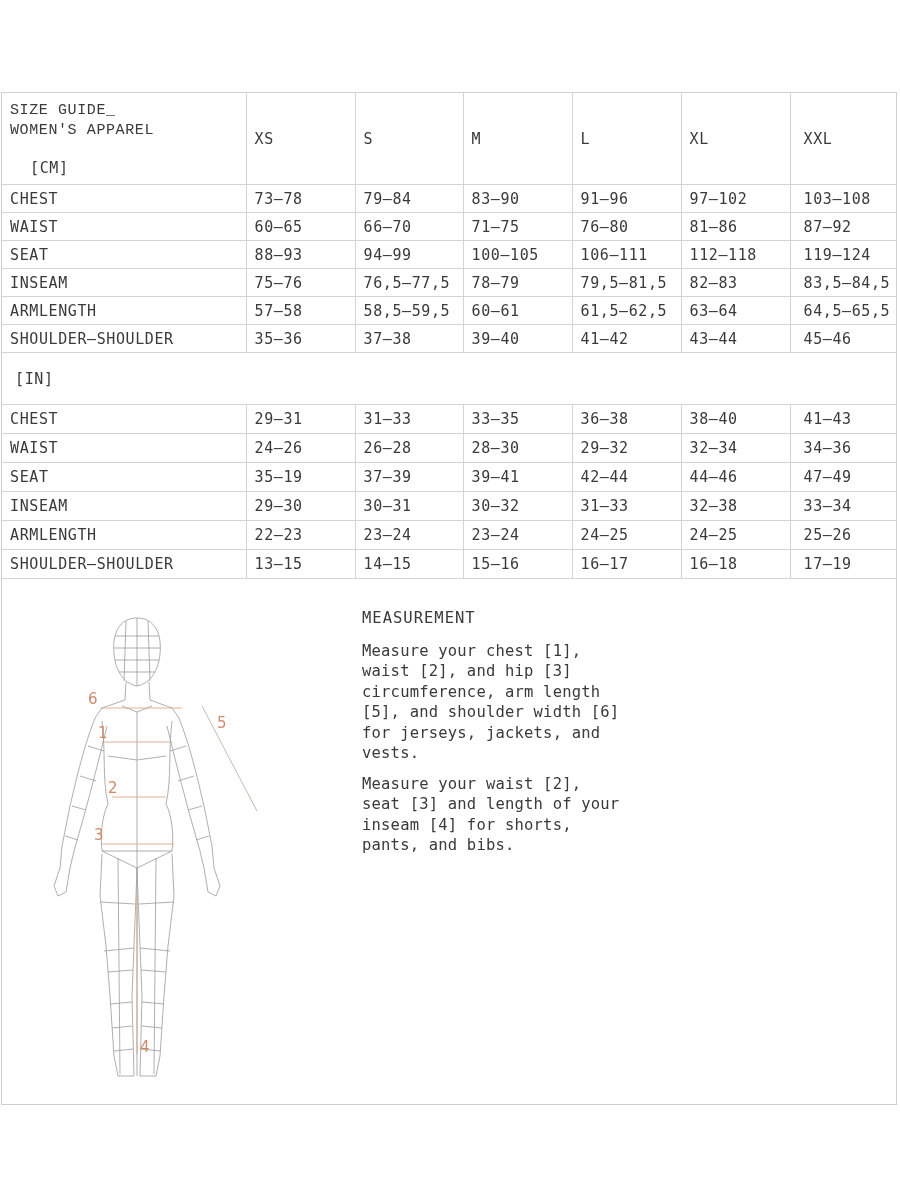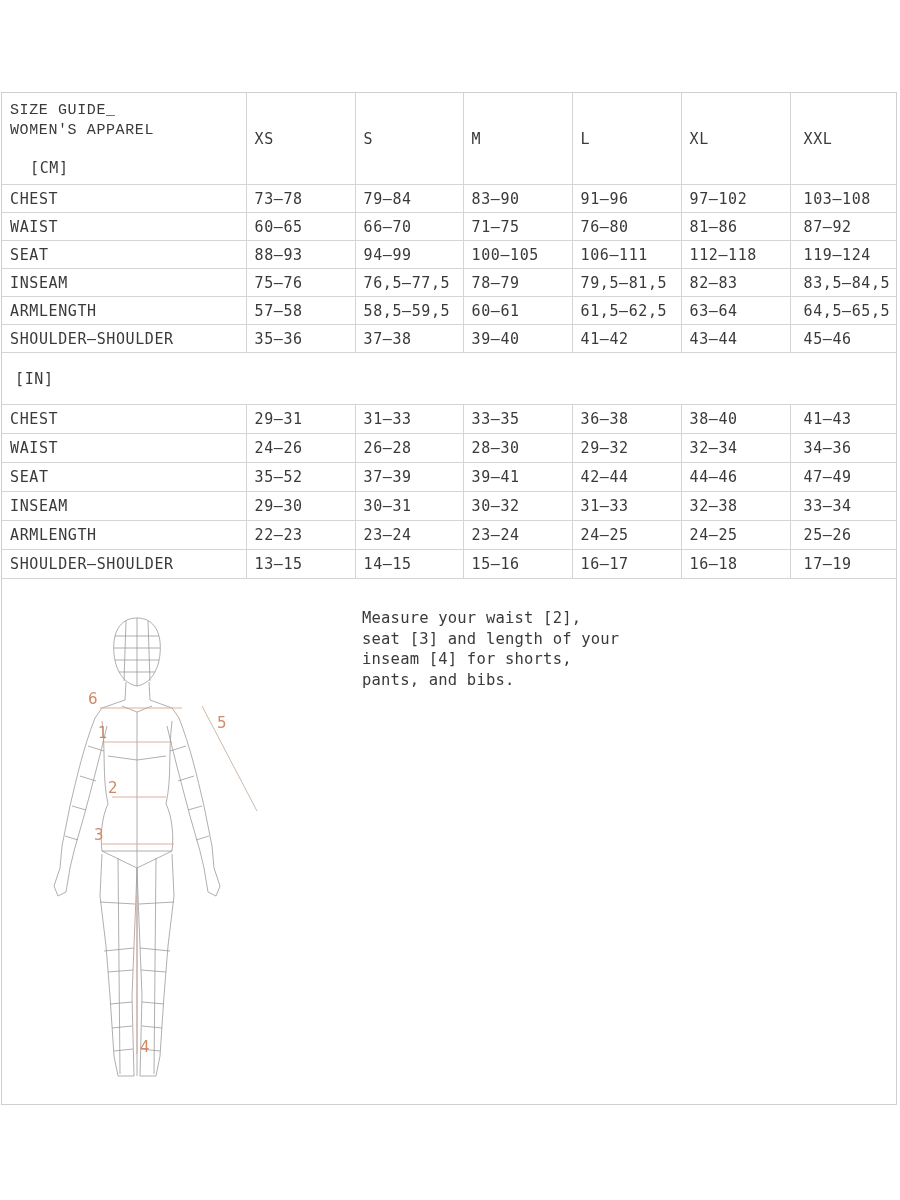--- a/index.html
+++ b/index.html
@@ -130,21 +130,21 @@
         <td>WAIST</td>
         <td>24–26</td>
         <td>26–28</td>
         <td>28–30</td>
         <td>29–32</td>
         <td>32–34</td>
         <td>34–36</td>
       </tr>
       <tr class="row-in">
         <td>SEAT</td>
-        <td>35–52</td>
+        <td>35–19</td>
         <td>37–39</td>
         <td>39–41</td>
         <td>42–44</td>
         <td>44–46</td>
         <td>47–49</td>
       </tr>
       <tr class="row-in">
         <td>INSEAM</td>
         <td>29–30</td>
         <td>30–31</td>
@@ -244,16 +244,18 @@
         <text x="66" y="108">6</text>
         <text x="76" y="142">1</text>
         <text x="86" y="197">2</text>
         <text x="72" y="244">3</text>
         <text x="118" y="456">4</text>
         <text x="195" y="132">5</text>
       </g>
     </svg>
 
     <div class="text">
+      <h3>MEASUREMENT</h3>
+      <p>Measure your chest [1], waist [2], and hip [3] circumference, arm length [5], and shoulder width [6] for jerseys, jackets, and vests.</p>
       <p>Measure your waist [2], seat [3] and length of your inseam [4] for shorts, pants, and bibs.</p>
     </div>
   </div>
 </div>
 
 </body></html>

